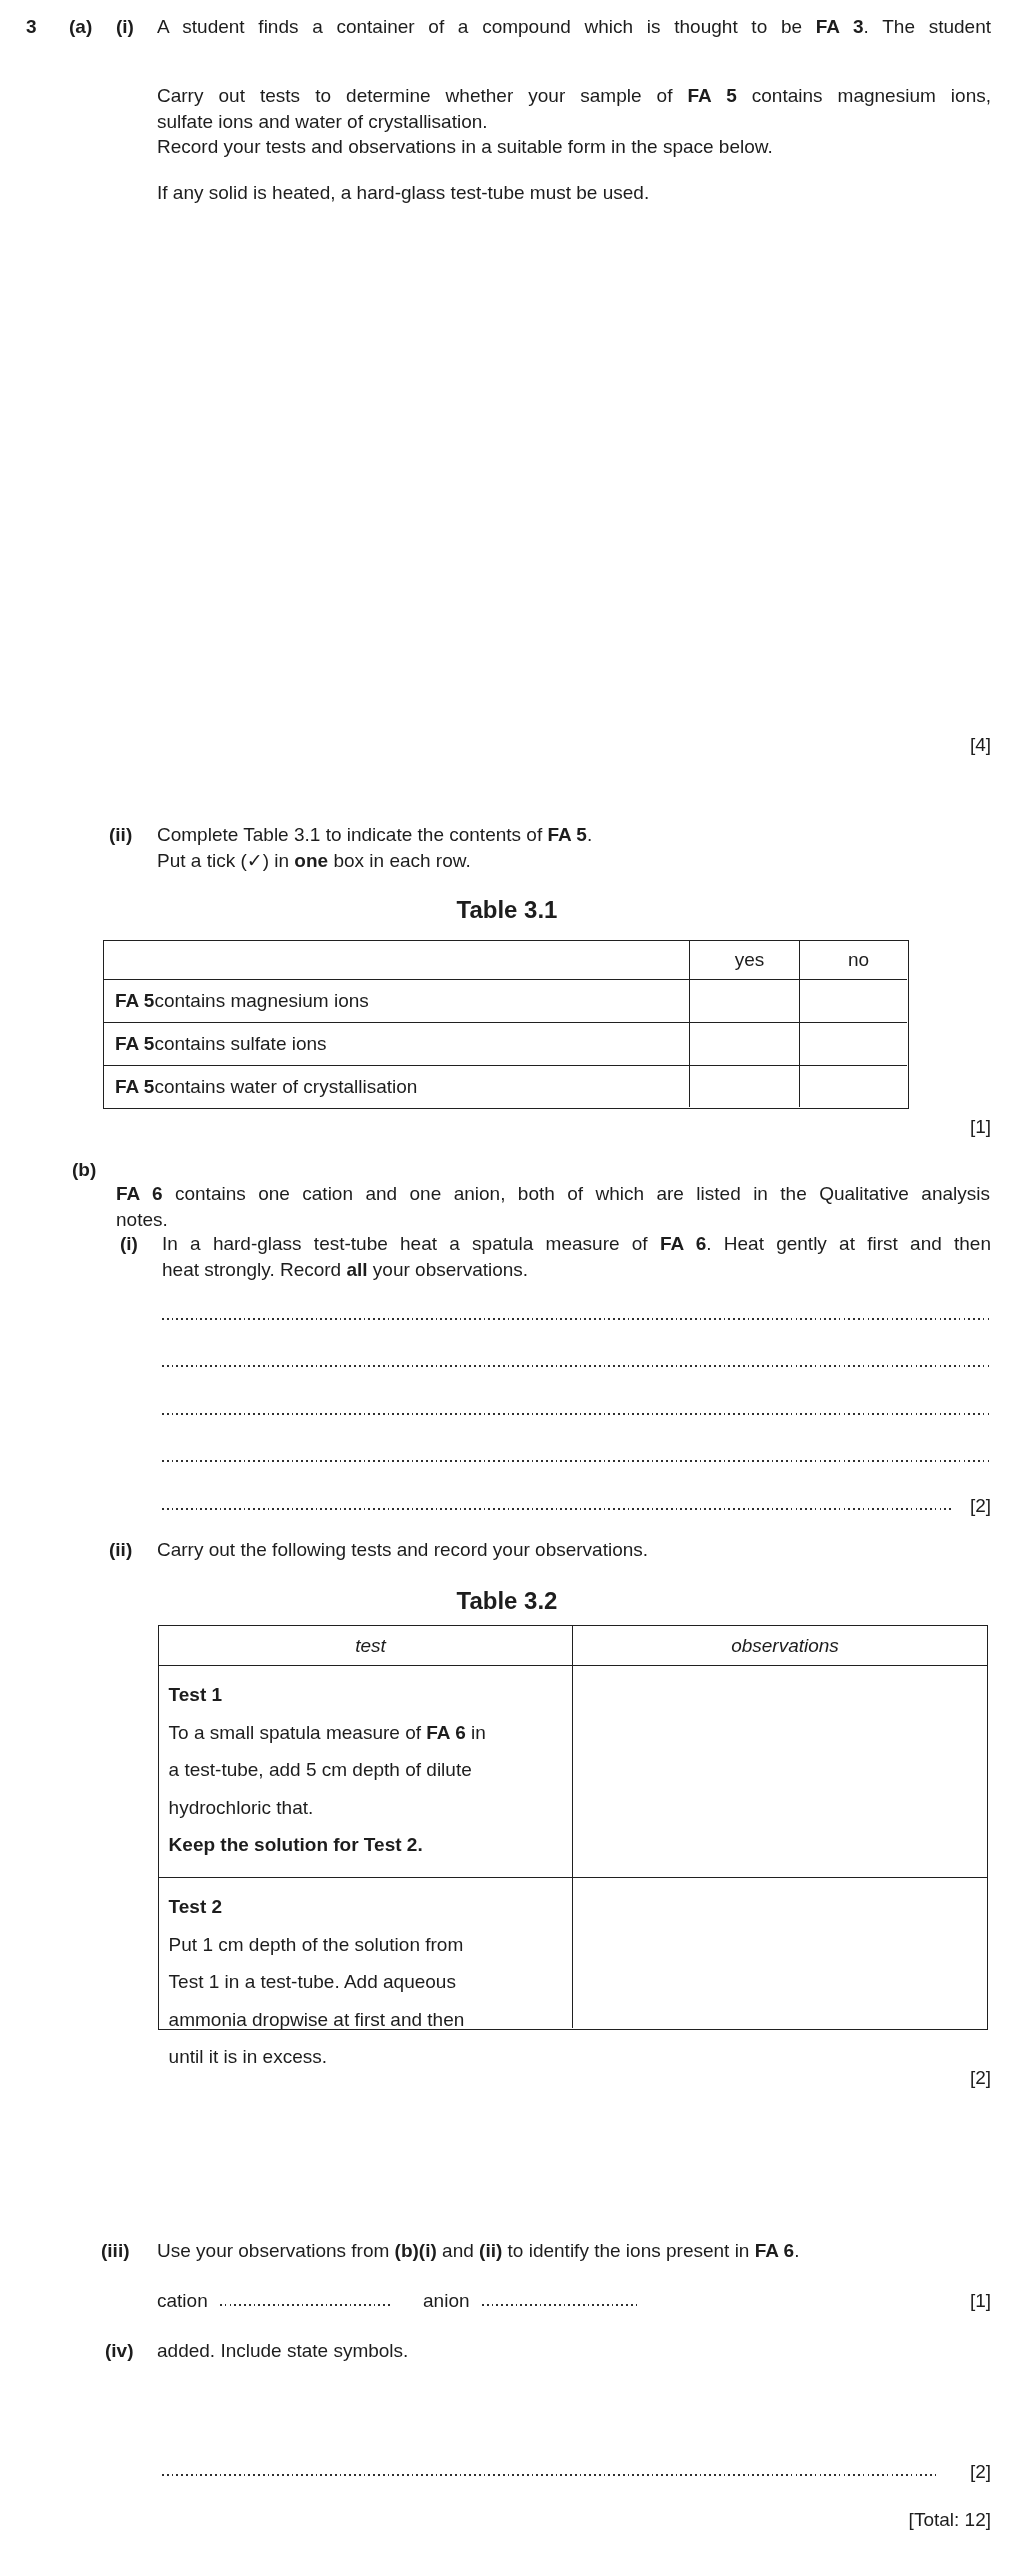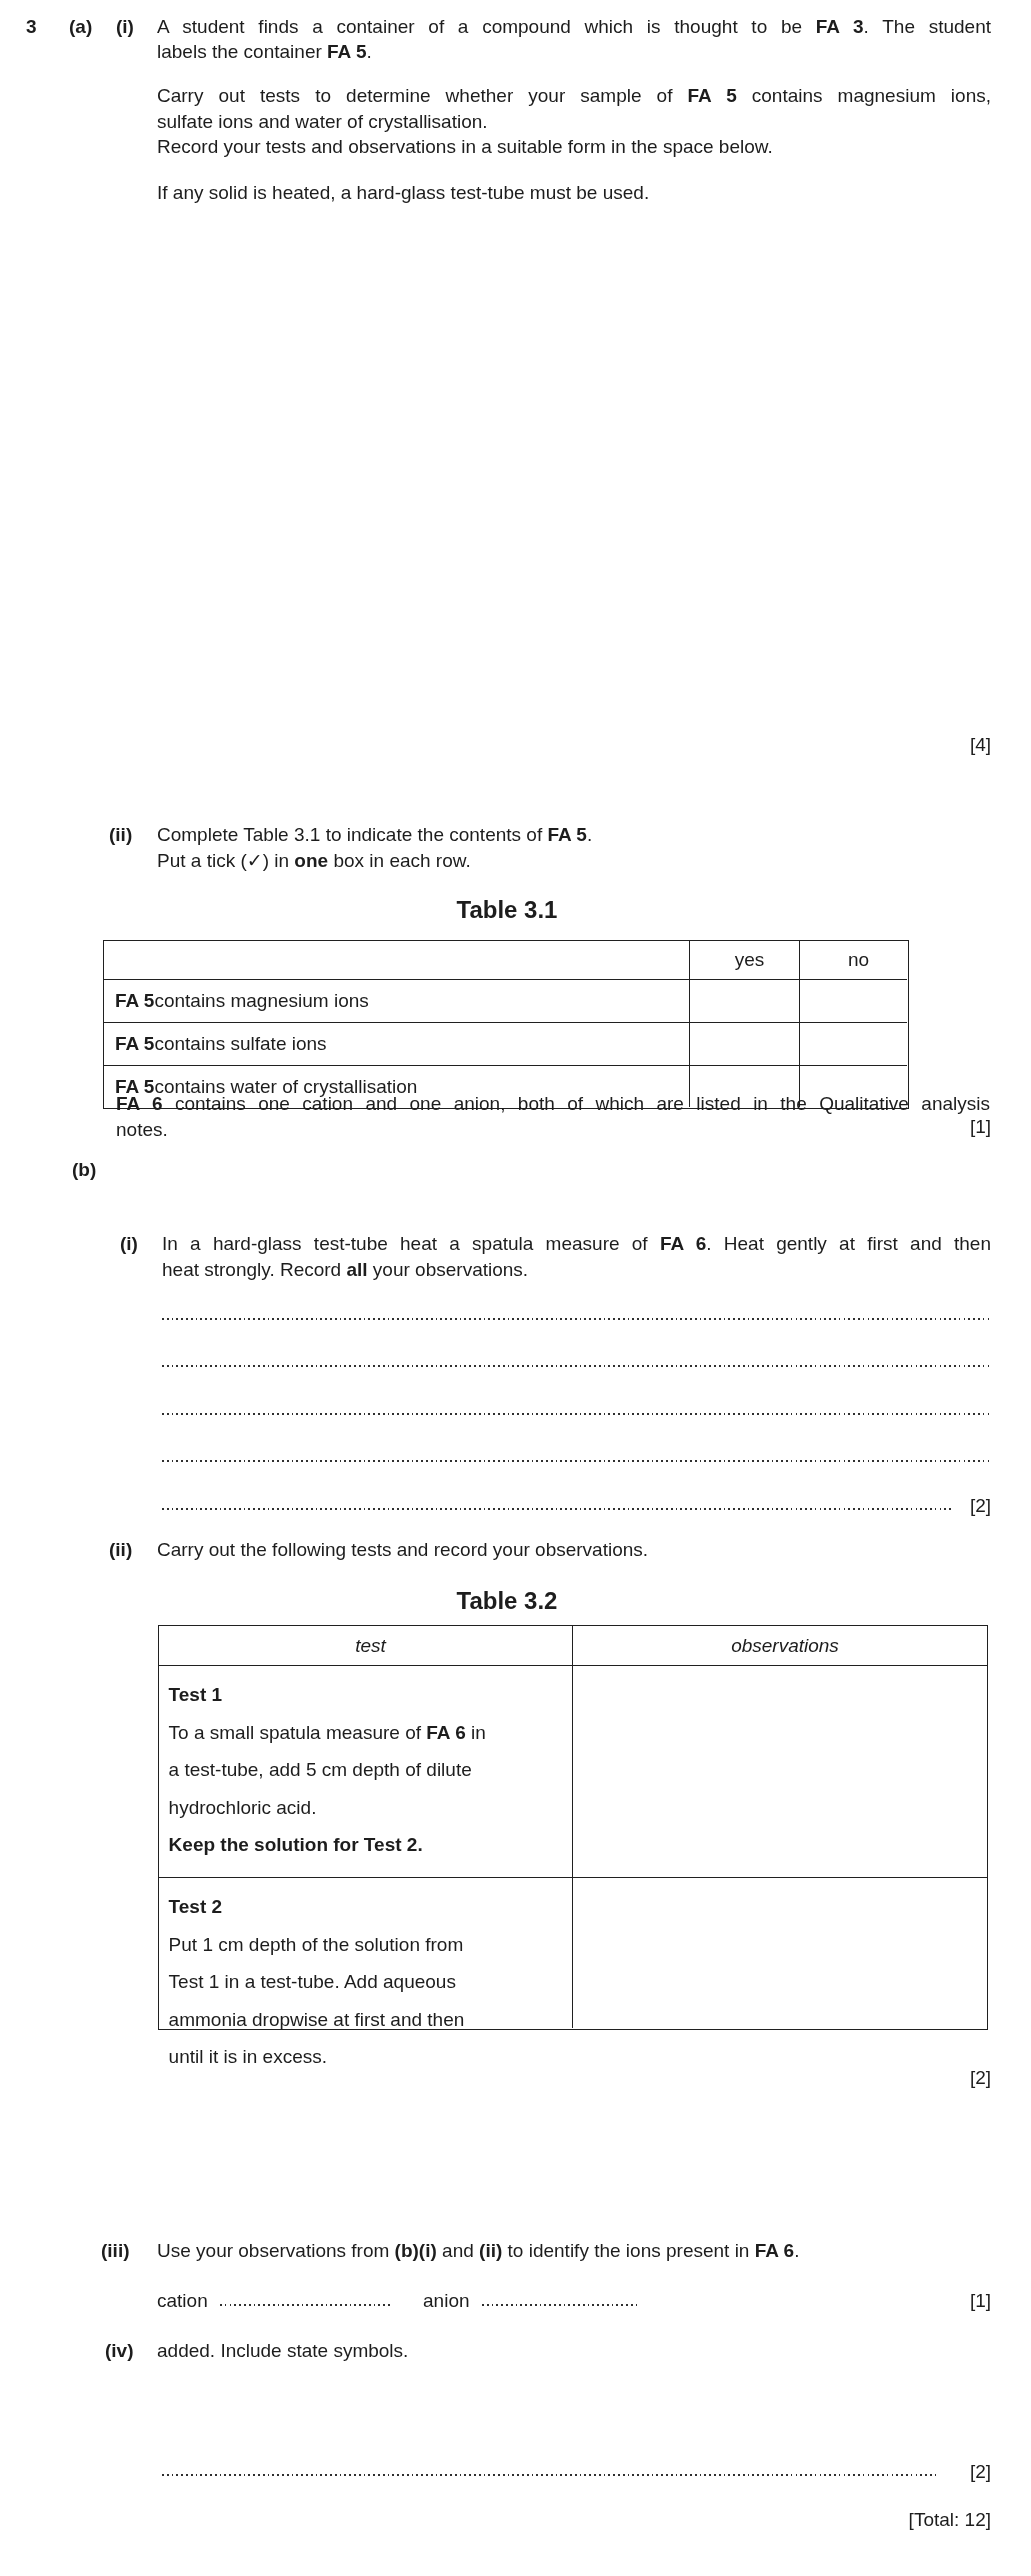--- a/index.html
+++ b/index.html
@@ -38,21 +38,20 @@
 <body>
 
 <div id="page">
 
   <span class="abs lbl" style="left:26px;top:13.8px">3</span>
   <span class="abs lbl" style="left:69px;top:13.8px">(a)</span>
   <span class="abs lbl" style="left:116px;top:13.8px">(i)</span>
 
   <div class="abs" style="left:157px;top:13.8px;width:834px">
     <div class="line j"><span>A student finds a container of a compound which is thought to be </span><b>FA 3</b><span>. The student</span></div>
-    <div class="line"><span>labels the container </span><b>FA 5</b><span>.</span></div>
   </div>
 
   <div class="abs" style="left:157px;top:83px;width:834px">
     <div class="line j"><span>Carry out tests to determine whether your sample of </span><b>FA 5</b><span> contains magnesium ions,</span></div>
     <div class="line">sulfate ions and water of crystallisation.</div>
     <div class="line">Record your tests and observations in a suitable form in the space below.</div>
   </div>
 
   <div class="abs" style="left:157px;top:180px;width:834px">
     <div class="line">If any solid is heated, a hard-glass test-tube must be used.</div>
@@ -97,21 +96,21 @@
         <b>FA 5</b>
         <span> contains water of crystallisation</span>
       </div>
     <div class="cell bt bl"></div>
     <div class="cell bt bl"></div>
   </div>
 
   <div class="mark" style="top:1114px">[1]</div>
 
   <span class="abs lbl" style="left:72px;top:1157px">(b)</span>
-  <div class="abs" style="left:116px;top:1091px;width:874px">
+  <div class="abs" style="left:116px;top:1181px;width:874px">
     <div class="line j"><b>FA 6</b><span> contains one cation and one anion, both of which are listed in the Qualitative analysis</span></div>
     <div class="line">notes.</div>
   </div>
 
   <span class="abs lbl" style="left:120px;top:1231px">(i)</span>
   <div class="abs" style="left:162px;top:1231px;width:829px">
     <div class="line j"><span>In a hard-glass test-tube heat a spatula measure of </span><b>FA 6</b><span>. Heat gently at first and then</span></div>
     <div class="line"><span>heat strongly. Record </span><b>all</b><span> your observations.</span></div>
   </div>
 
@@ -132,21 +131,21 @@
         <span>test</span>
       </div>
     <div class="cell bl hc it">
         <span>observations</span>
       </div>
 
     <div class="cell bt tcell">
       <div class="line"><b>Test 1</b></div>
       <div class="line"><span>To a small spatula measure of </span><b>FA 6</b><span> in</span></div>
       <div class="line">a test-tube, add 5 cm depth of dilute</div>
-      <div class="line">hydrochloric acid.</div>
+      <div class="line">hydrochloric that.</div>
       <div class="line keep"><b>Keep the solution for Test 2.</b></div>
     </div>
     <div class="cell bt bl"></div>
 
     <div class="cell bt tcell">
       <div class="line"><b>Test 2</b></div>
       <div class="line">Put 1 cm depth of the solution from</div>
       <div class="line">Test 1 in a test-tube. Add aqueous</div>
       <div class="line">ammonia dropwise at first and then</div>
       <div class="line">until it is in excess.</div>

